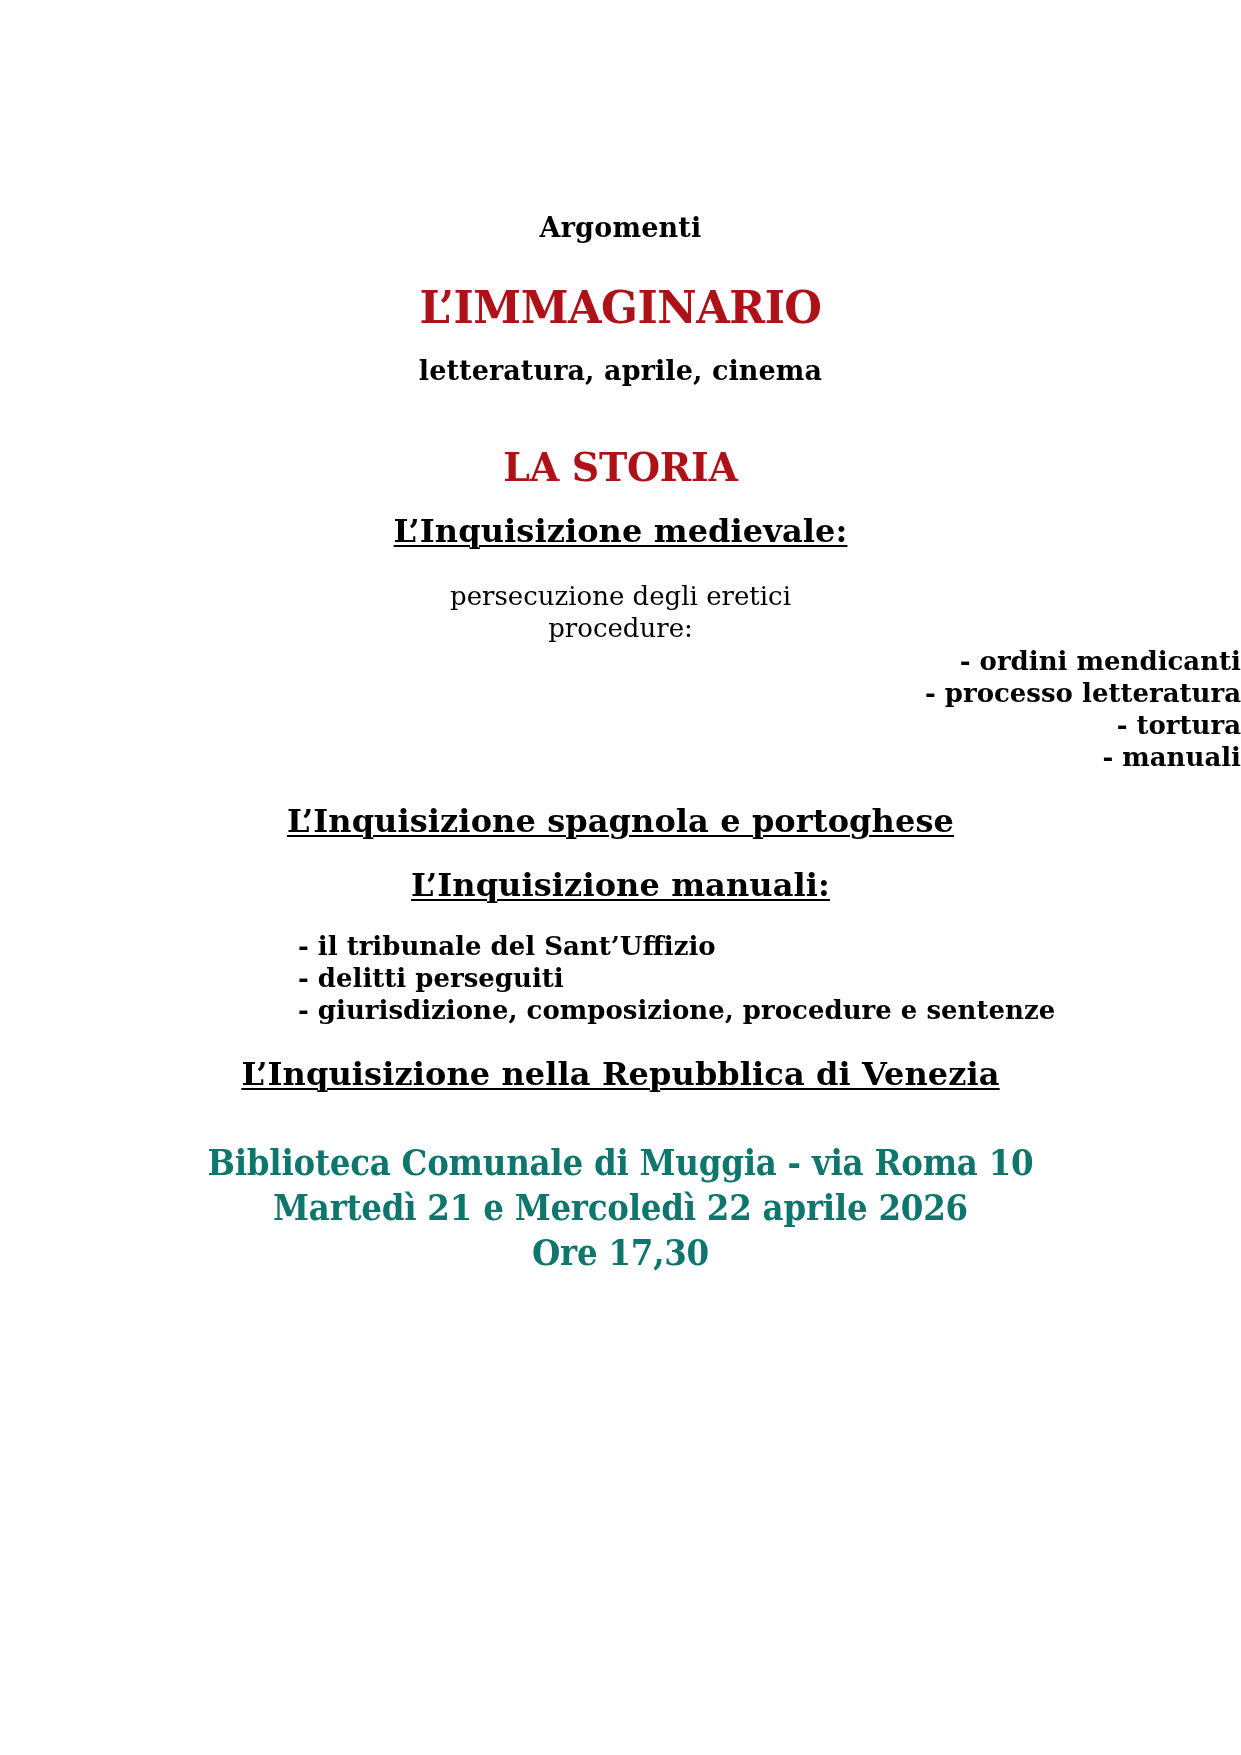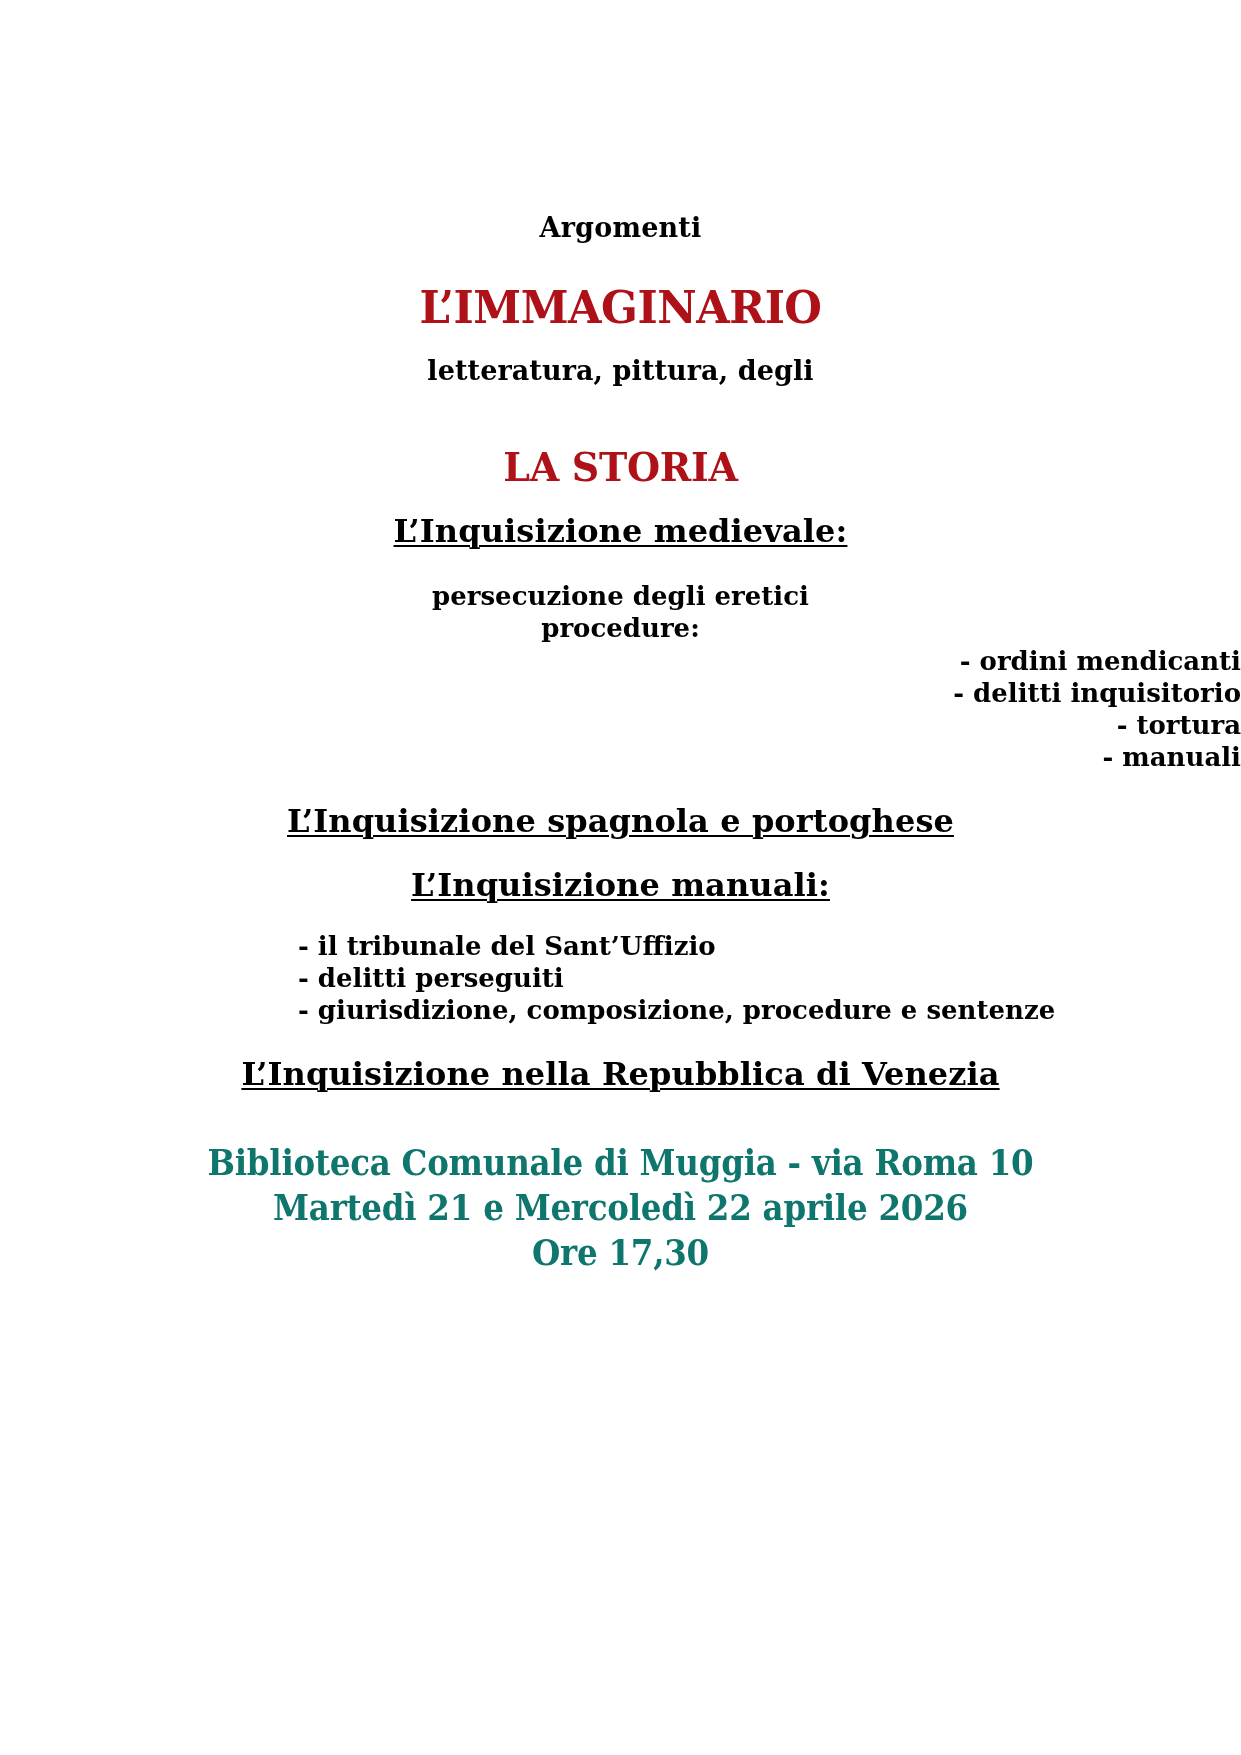--- a/index.html
+++ b/index.html
@@ -105,21 +105,21 @@
   .h-spagnola  { top: 805px; }
   .h-romana    { top: 869px; }
   .h-venezia   { top: 1058px; }
 
   
   .sub {
     position: absolute;
     left: 0;
     right: 0;
     font-size: 26px;
-    font-weight: bold;
+    font-weight: normal;
     color: #000000;
   }
   .s-persecuzione { top: 583px; }
   .s-premesse     { top: 615px; }
 
   
   .dashlist {
     position: absolute;
     left: 0;
     right: 0;
@@ -167,33 +167,33 @@
 </style>
 </head>
 <body>
 
 <div class="page">
 
   <div class="tline argomenti">Argomenti</div>
 
   <div class="tline immaginario">L’IMMAGINARIO</div>
 
-  <div class="tline sottotitolo">letteratura, pittura, degli</div>
+  <div class="tline sottotitolo">letteratura, aprile, cinema</div>
 
   <div class="tline lastoria">LA STORIA</div>
 
   <div class="tline sec-head h-medievale"><span class="u">L’Inquisizione medievale:</span></div>
 
   <div class="tline sub s-persecuzione">persecuzione degli eretici</div>
 
   <div class="tline sub s-premesse">procedure:</div>
 
   <div class="dashlist list-premesse">
     <div class="row">- ordini mendicanti</div>
-    <div class="row">- delitti inquisitorio</div>
+    <div class="row">- processo letteratura</div>
     <div class="row">- tortura</div>
     <div class="row">- manuali</div>
   </div>
 
   <div class="tline sec-head h-spagnola"><span class="u">L’Inquisizione spagnola e portoghese</span></div>
 
   <div class="tline sec-head h-romana"><span class="u">L’Inquisizione manuali:</span></div>
 
   <div class="dashlist list-romana">
     <div class="row">- il tribunale del Sant’Uffizio</div>

